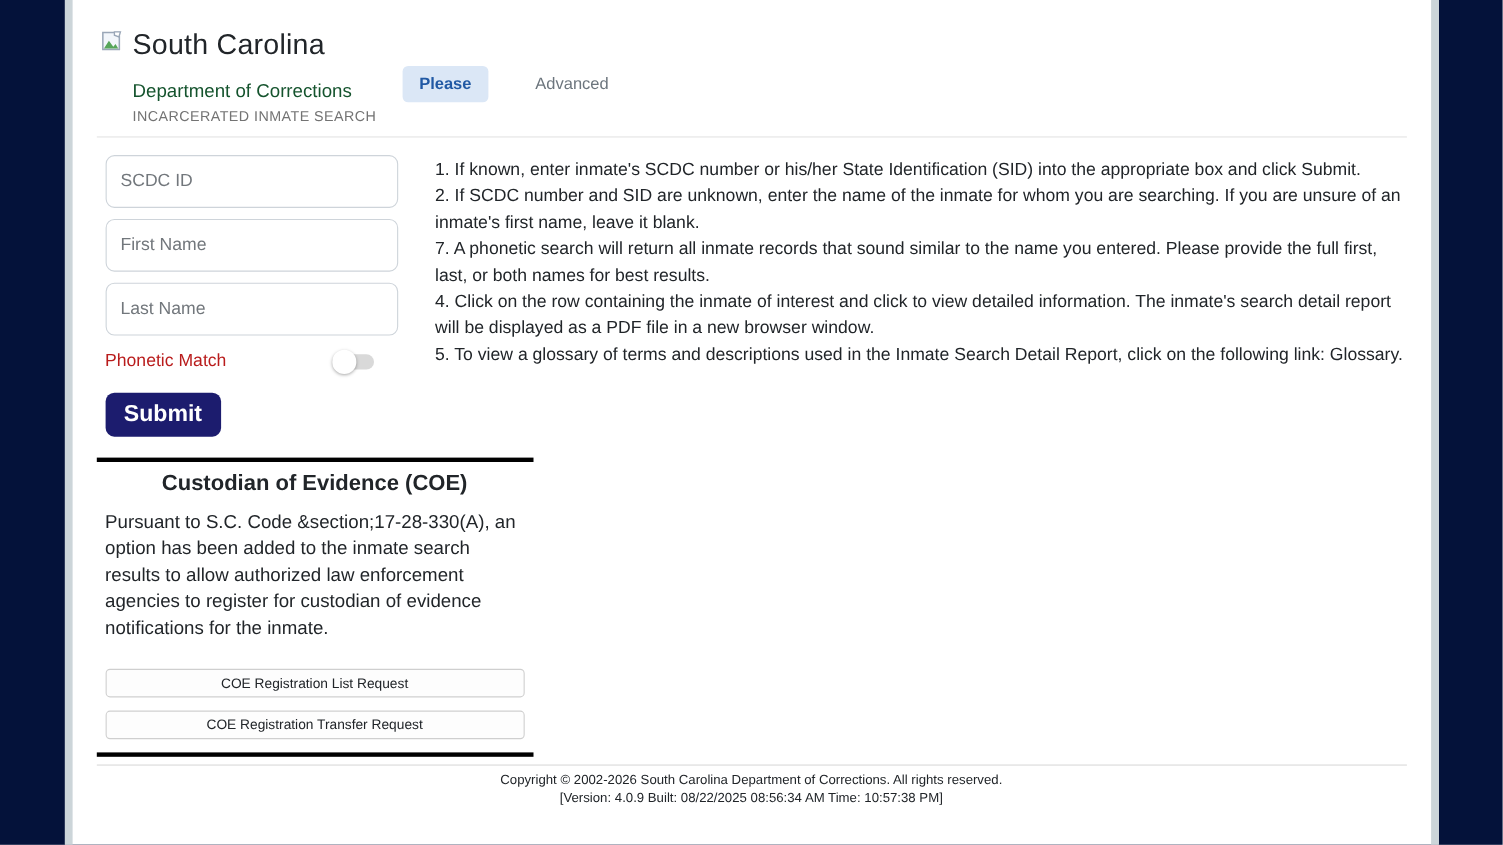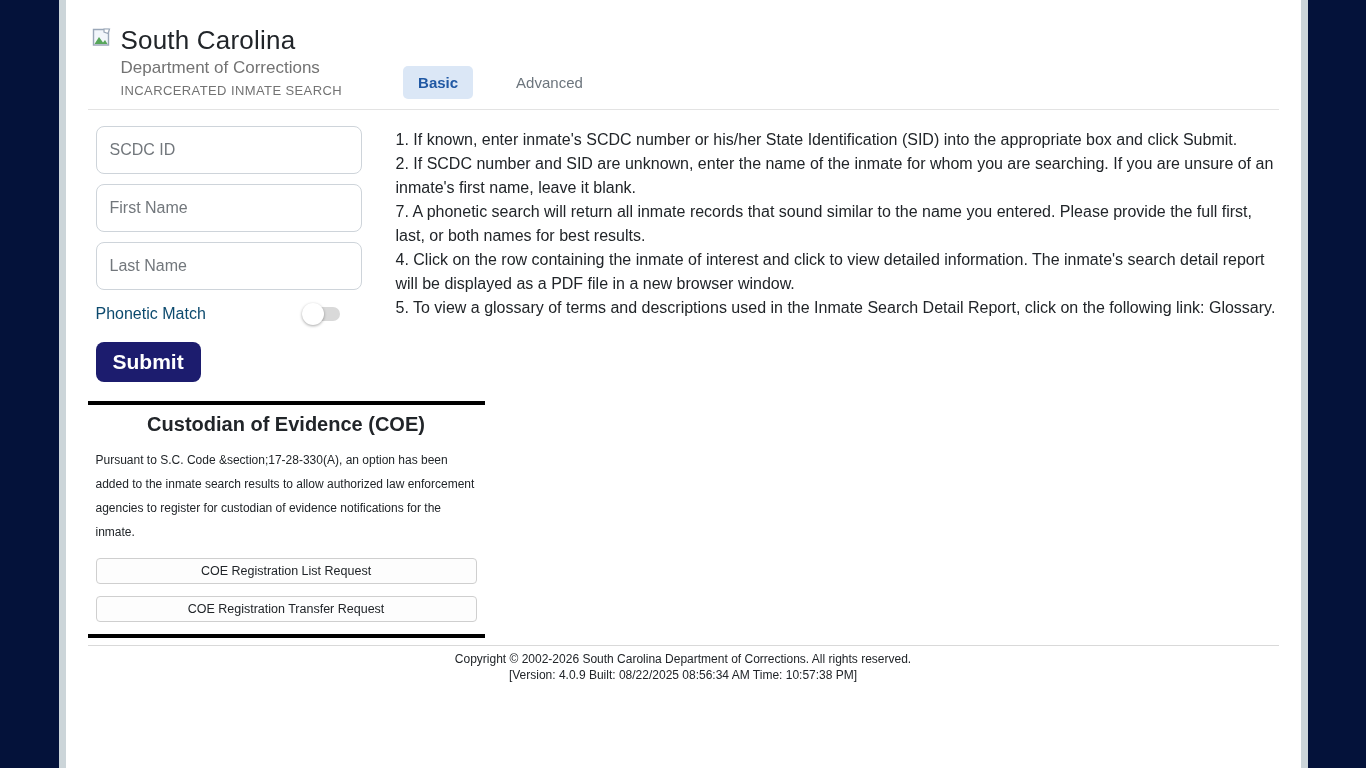--- a/index.html
+++ b/index.html
@@ -14,30 +14,29 @@
     min-height: 768px;
     margin: 0 auto;
     background: #ffffff;
     border-left: 7px solid #ccd5d9;
     border-right: 7px solid #ccd5d9;
     padding: 0 22px;
   }
   
   .header {
     display: flex;
-    align-items: flex-end;
+    align-items: center;
     padding: 26px 0 10px 2px;
     border-bottom: 1px solid #e3e3e3;
-    gap: 37px;
   }
   .brand { display: flex; align-items: flex-start; }
   .brand-icon { margin: 2px 10px 0 2px; }
   .brand-text { line-height: 1.15; }
   .brand-title { font-size: 26px; font-weight: 400; color: #212529; letter-spacing: 0.2px; }
-  .brand-subtitle { font-size: 17px; font-weight: 400; color: #737373; margin-top: 2px; }
+  .brand-subtitle { font-size: 17px; font-weight: 400; color: #14532d; margin-top: 17px; }
   .brand-tagline { font-size: 13px; color: #737373; margin-top: 7px; letter-spacing: 0.4px; }
   .tabs { display: flex; margin-left: 24px; margin-top: 12px; }
   .tab {
     font-size: 15px;
     padding: 8px 15px;
     border-radius: 5px;
     cursor: pointer;
     background: transparent;
     border: none;
     font-family: "Liberation Sans", sans-serif;
@@ -55,21 +54,21 @@
     padding: 0 13px;
     border: 1px solid #ced4da;
     border-radius: 8px;
     font-size: 16px;
     color: #212529;
     font-family: "Liberation Sans", sans-serif;
     outline: none;
   }
   .field::placeholder { color: #72777c; opacity: 1; }
   .phonetic-row { display: flex; align-items: center; margin: 6px 0 14px 0; height: 28px; }
-  .phonetic-label { font-size: 16px; color: #0c4a6e; }
+  .phonetic-label { font-size: 16px; color: #b91c1c; }
   .toggle { position: relative; width: 38px; height: 24px; margin-left: 96px; cursor: pointer; }
   .toggle-track {
     position: absolute; top: 5px; left: 0;
     width: 38px; height: 14px;
     background: #d9d9d9; border-radius: 7px;
   }
   .toggle-knob {
     position: absolute; top: 1px; left: 0;
     width: 22px; height: 22px;
     background: #ffffff; border-radius: 50%;
@@ -91,21 +90,21 @@
   .instruction-line { font-size: 16px; line-height: 24px; color: #212529; }
   
   .coe {
     width: 397px;
     margin-top: 19px;
     border-top: 4px solid #000000;
     border-bottom: 4px solid #000000;
     padding: 8px 8px 12px 8px;
   }
   .coe-title { font-size: 20px; font-weight: 700; text-align: center; color: #212529; margin-bottom: 12px; }
-  .coe-body { font-size: 12px; line-height: 24px; color: #212529; margin-bottom: 14px; }
+  .coe-body { font-size: 17px; line-height: 24px; color: #212529; margin-bottom: 25px; }
   .coe-buttons { display: flex; gap: 12px; flex-direction: column; }
   .coe-btn {
     font-size: 12.5px;
     color: #212529;
     background: #fdfdfd;
     border: 1px solid #cfcfcf;
     border-radius: 4px;
     padding: 5px 10px;
     cursor: pointer;
     white-space: nowrap;
@@ -130,21 +129,21 @@
           <path d="M2.5 16 l4.5 -7 4 5.5 2 -2.5 2.5 4 z" fill="#57a65a"></path>
         </svg>
       </span>
       <div class="brand-text">
         <div class="brand-title">South Carolina</div>
         <div class="brand-subtitle">Department of Corrections</div>
         <div class="brand-tagline">INCARCERATED INMATE SEARCH</div>
       </div>
     </div>
     <div class="tabs">
-      <button class="tab active">Basic</button>
+      <button class="tab active">Please</button>
       <button class="tab inactive">Advanced</button>
     </div>
   </div>
 
   <div class="main-row">
     <div class="form-col">
       <input class="field" type="text" placeholder="SCDC ID" style="">
       <input class="field" type="text" placeholder="First Name" style="">
       <input class="field" type="text" placeholder="Last Name" style="">
       <div class="phonetic-row">

